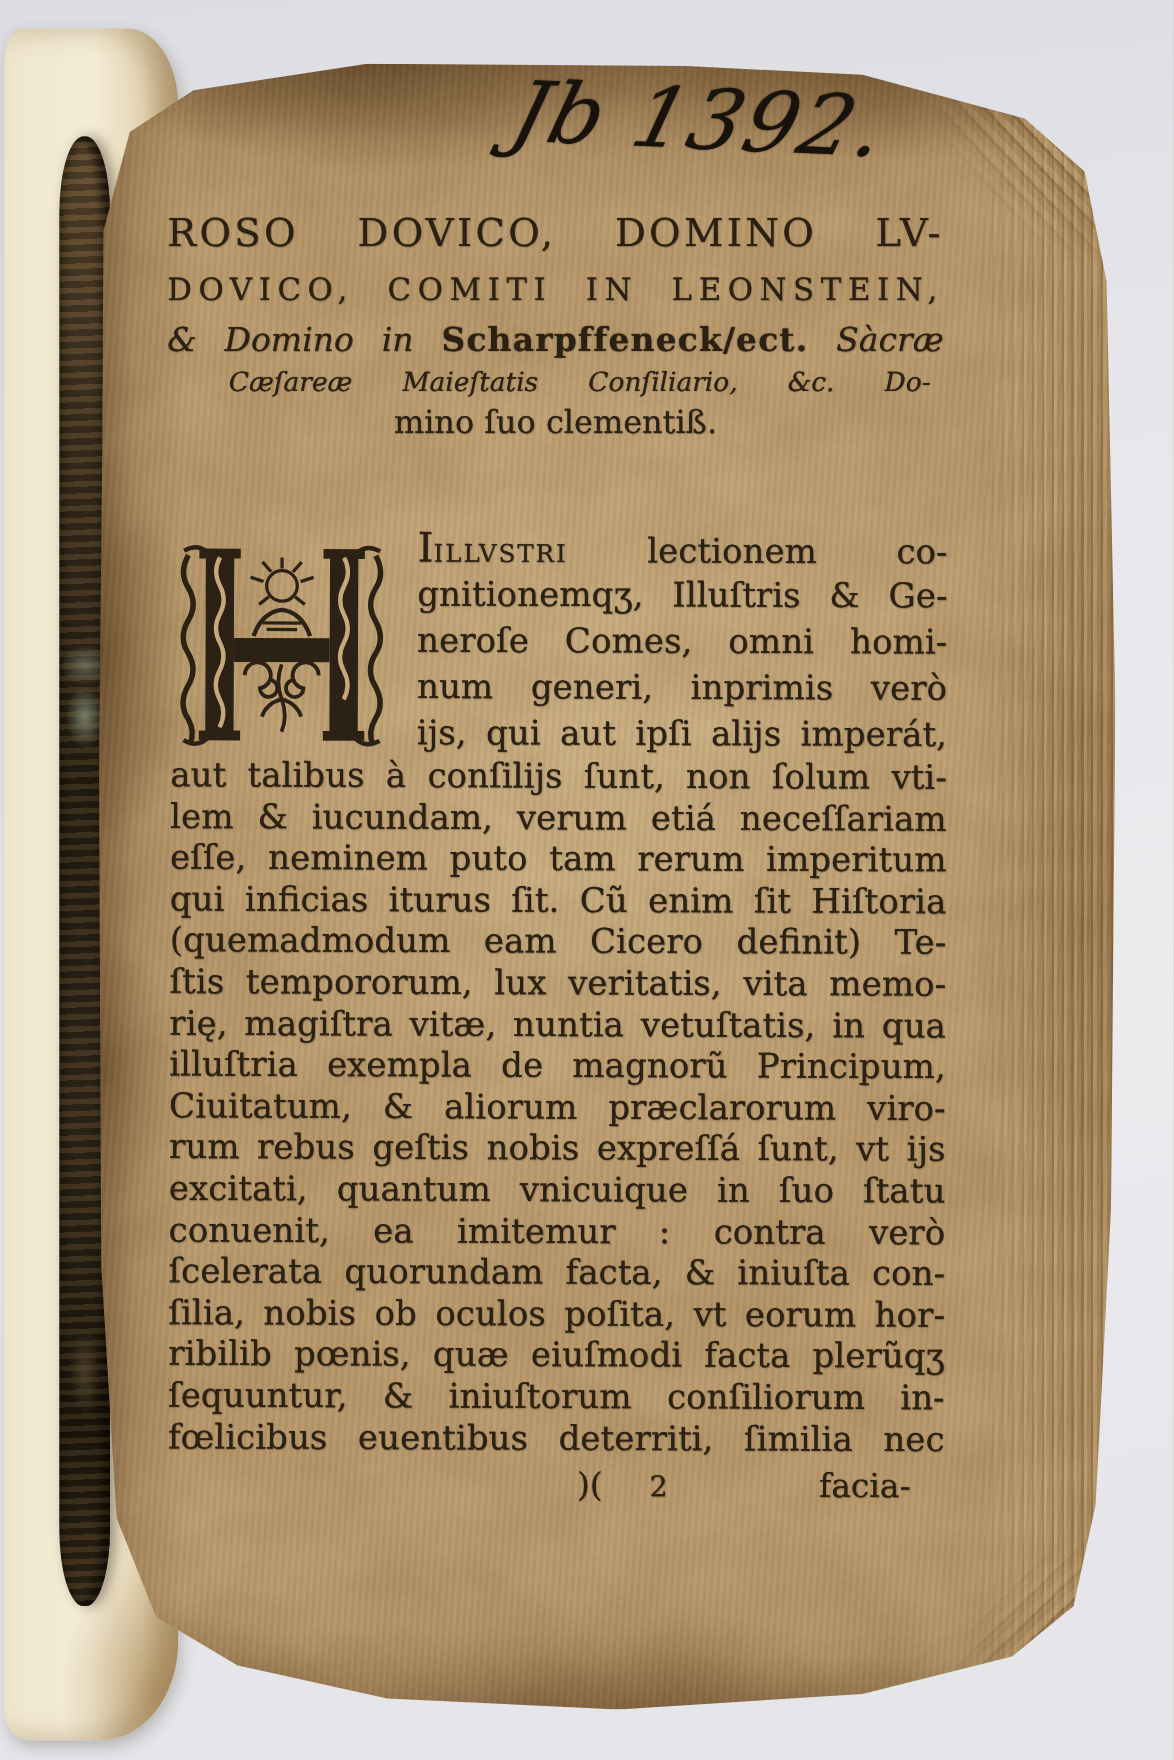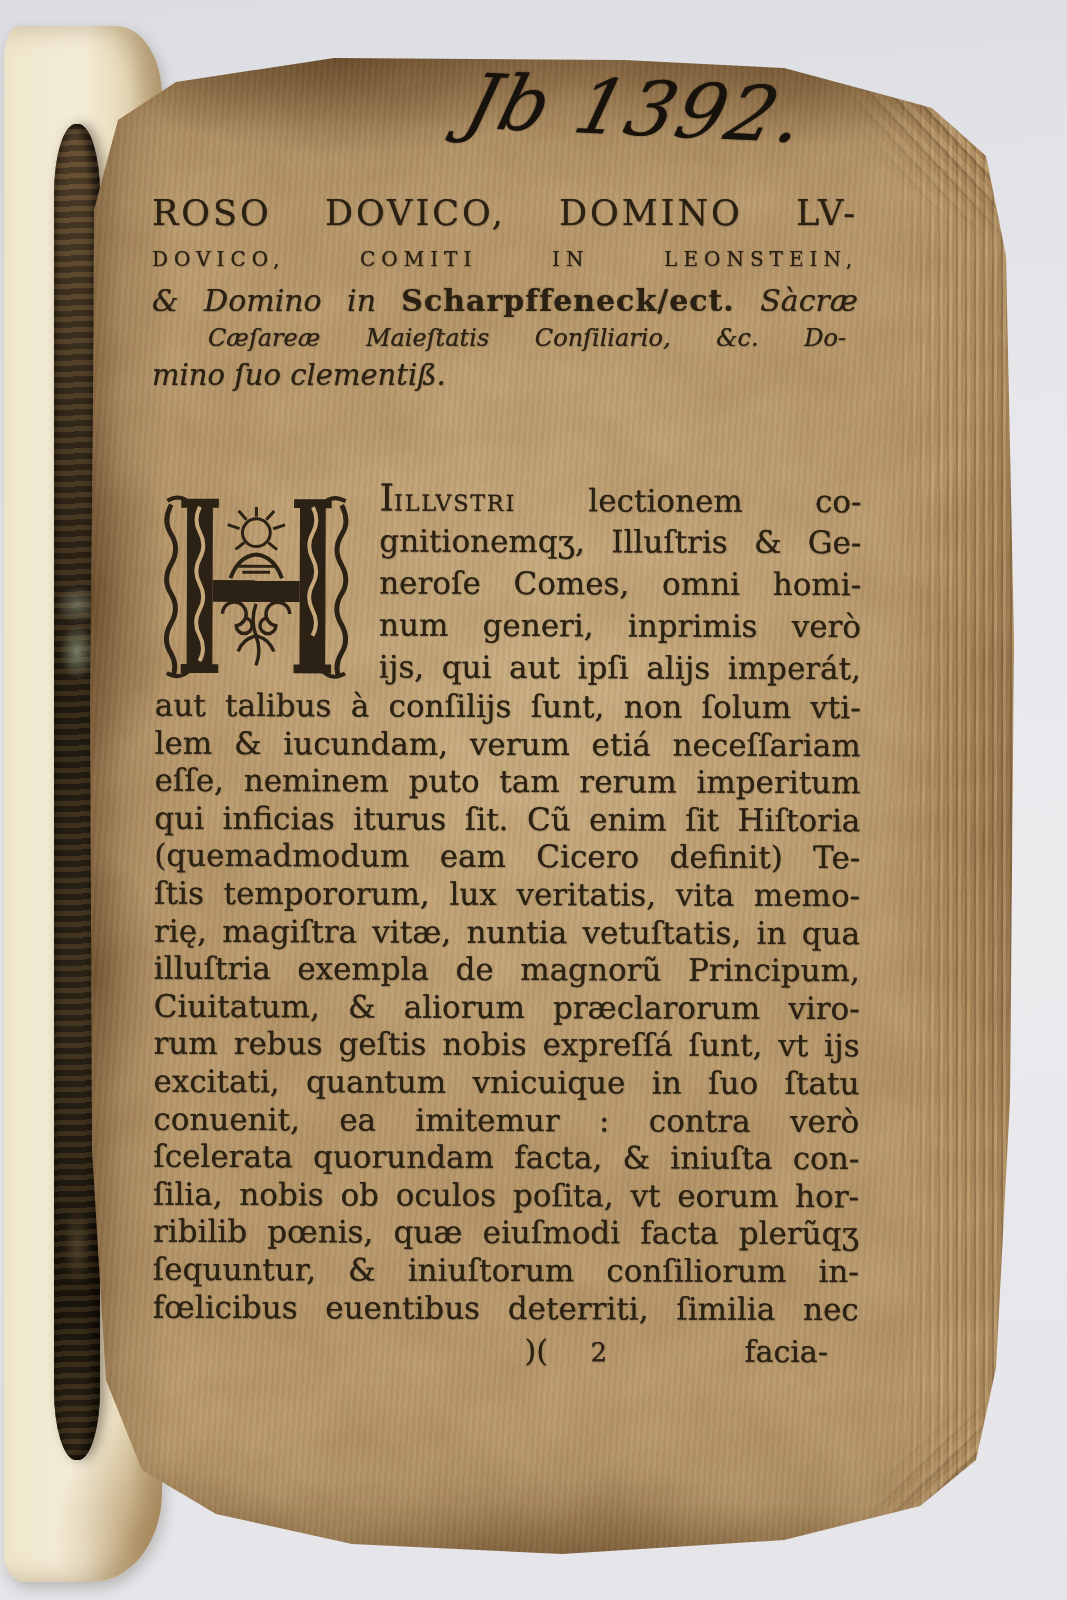--- a/index.html
+++ b/index.html
@@ -88,24 +88,24 @@
     font-size:76px;font-style:italic;color:#17120c;
     transform:rotate(2.5deg) skewX(-12deg);
     text-shadow:0 0 1.5px rgba(20,14,8,.8);
     letter-spacing:2px;white-space:nowrap;
   }
 
   .dedication{position:absolute;left:152px;top:184px;width:706px;}
   .t-just{text-align:justify;text-align-last:justify;}
   .t1{font-size:47px;letter-spacing:3px;line-height:1.12;}
   .t2{font-size:35px;letter-spacing:3px;margin-top:9px;}
-  .t3{font-size:20px;letter-spacing:6px;margin-top:14px;}
+  .t3{font-size:28px;letter-spacing:6px;margin-top:14px;}
   .t4{font-size:30px;font-style:italic;margin-top:12px;}
   .t5{font-size:24px;font-style:italic;margin-top:6px;padding:0 12px 0 56px;}
-  .t6{font-size:29px;font-style:italic;margin-top:6px;text-align:left;}
+  .t6{font-size:29px;margin-top:6px;text-align:center;}
   .blackletter{font-weight:bold;font-style:normal;letter-spacing:1px;text-shadow:0 0 1.4px rgba(43,33,19,.9);}
 
   .bodyblock{position:absolute;left:154px;top:478px;width:706px;font-size:31px;transform:rotate(.2deg);}
   .dropcap{position:absolute;left:2px;top:10px;width:198px;height:198px;}
   .irow{margin-left:224px;height:42px;line-height:42px;text-align:justify;text-align-last:justify;white-space:nowrap;}
   .lead{font-size:37px;}
   .sc{font-size:.72em;letter-spacing:.08em;}
   .frow{height:37.6px;line-height:37.6px;text-align:justify;text-align-last:justify;white-space:nowrap;}
   .sigrow{position:relative;height:40px;margin-top:6px;font-size:30px;}
   .sig-mark{position:absolute;left:372px;}

